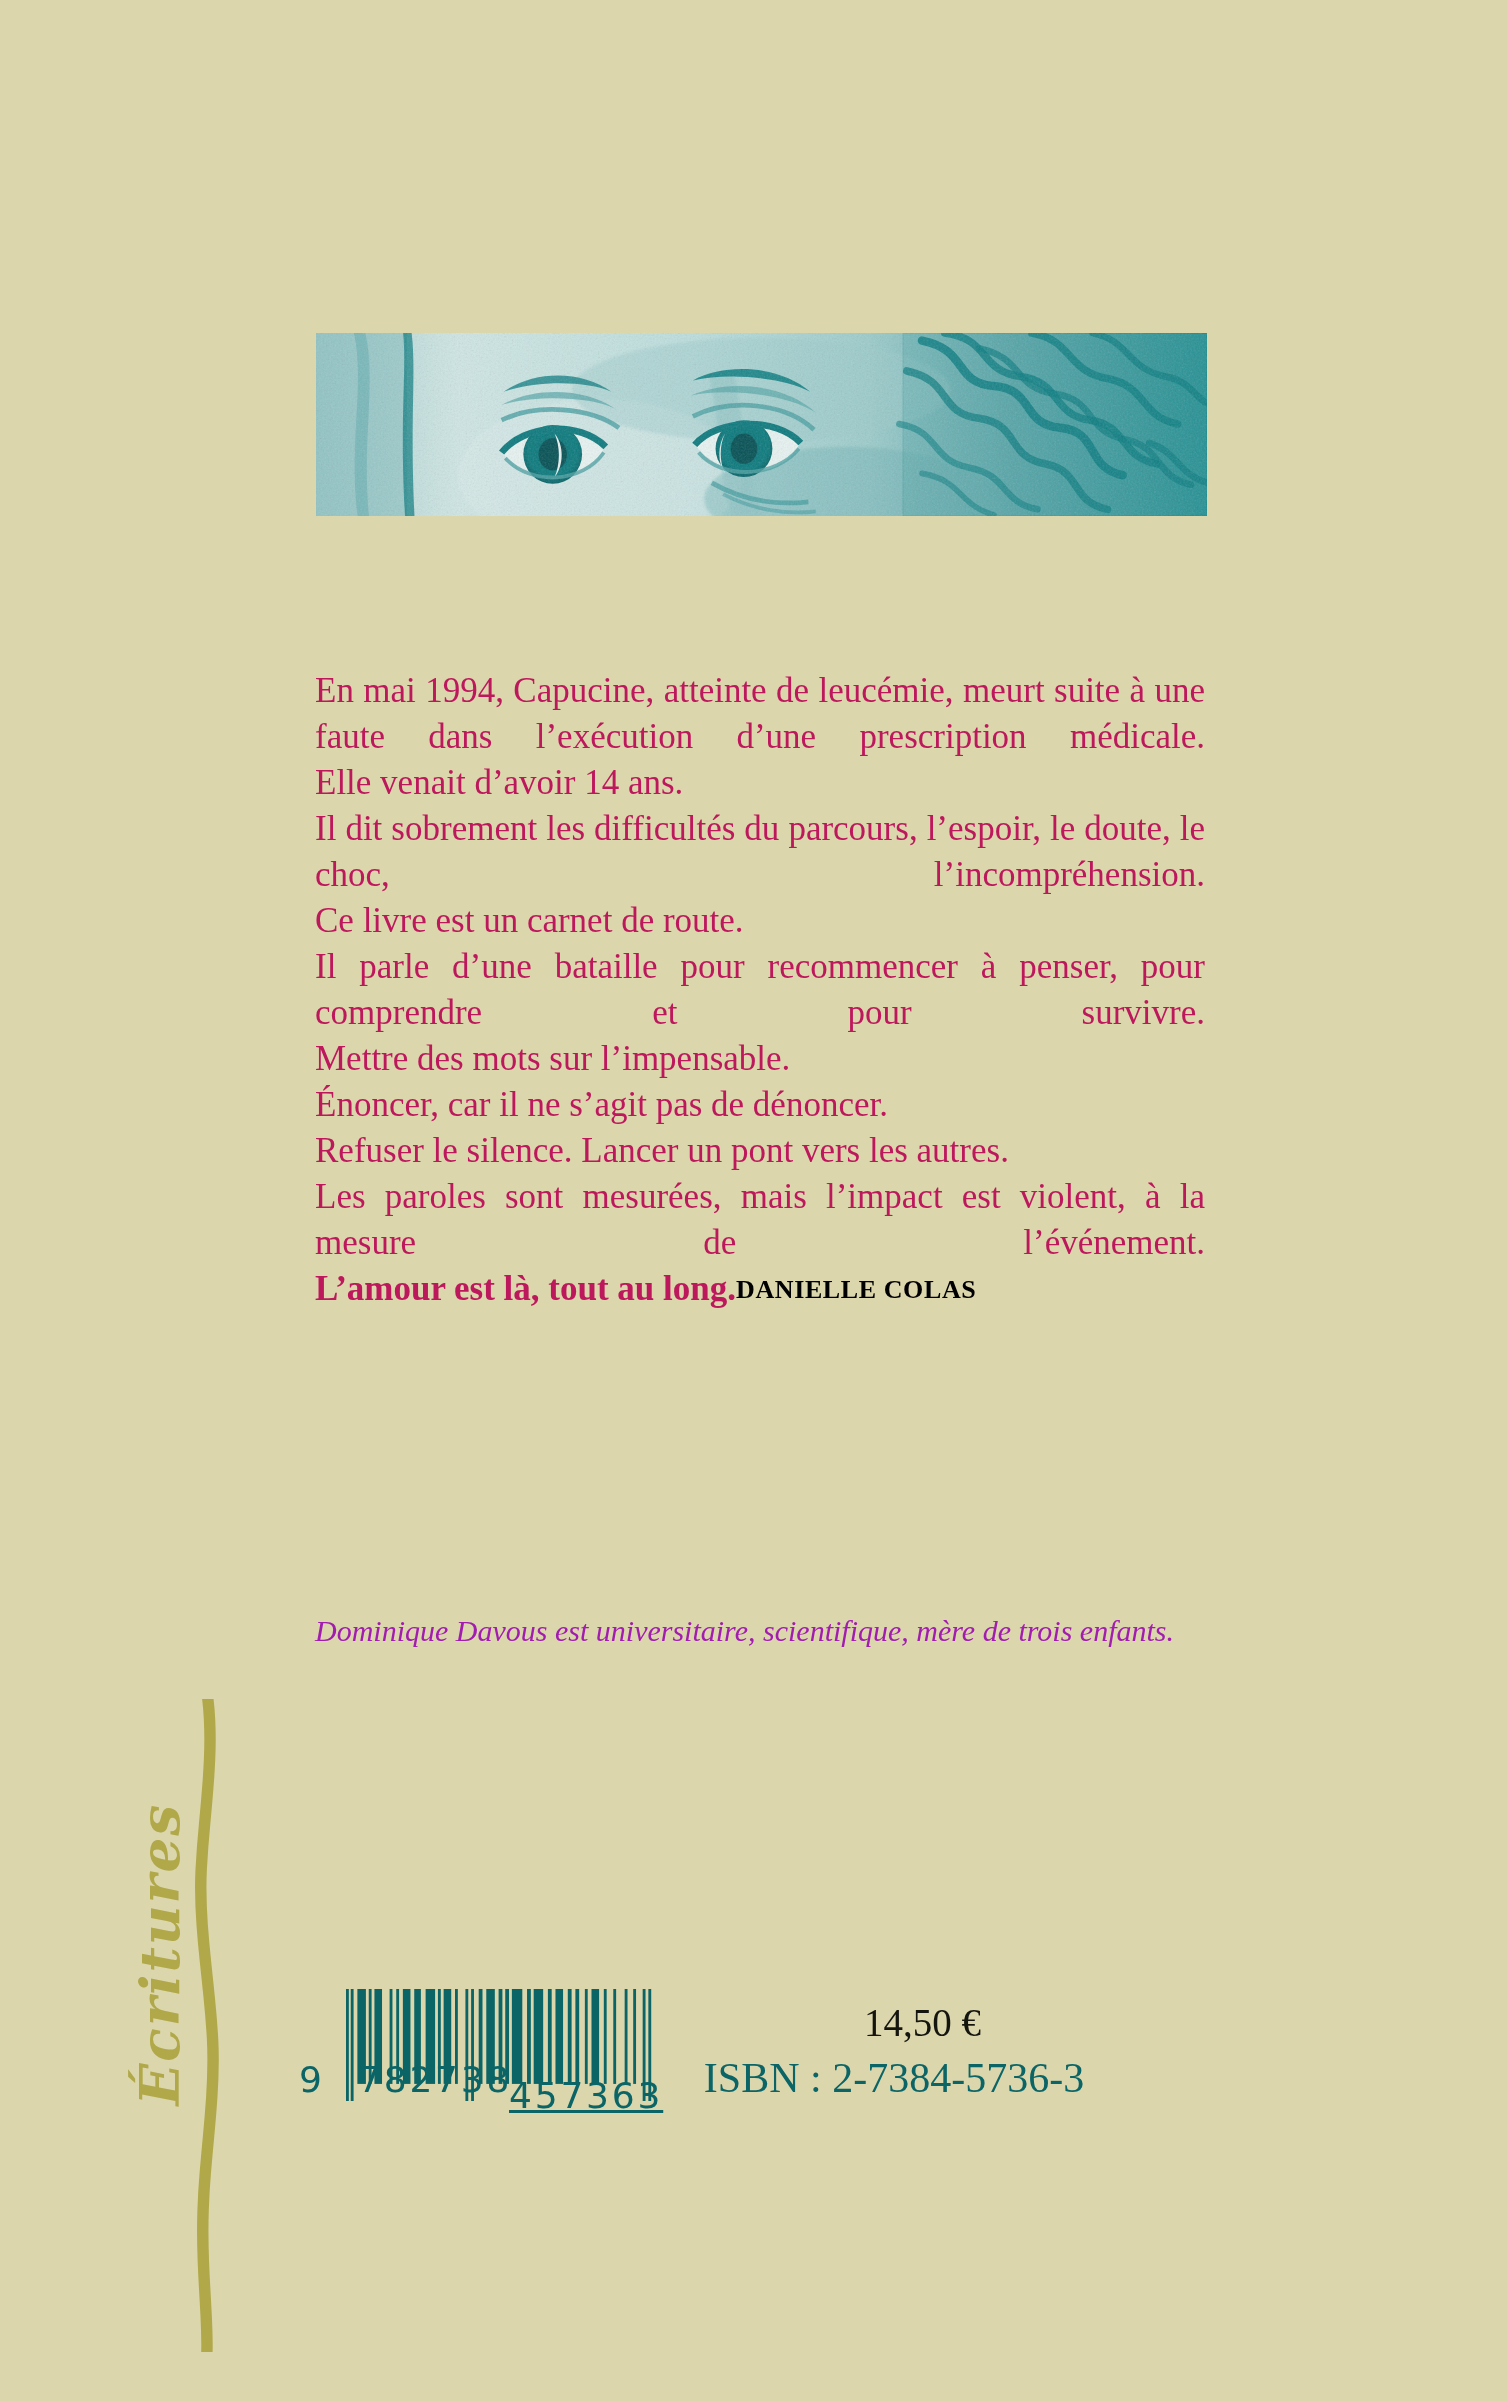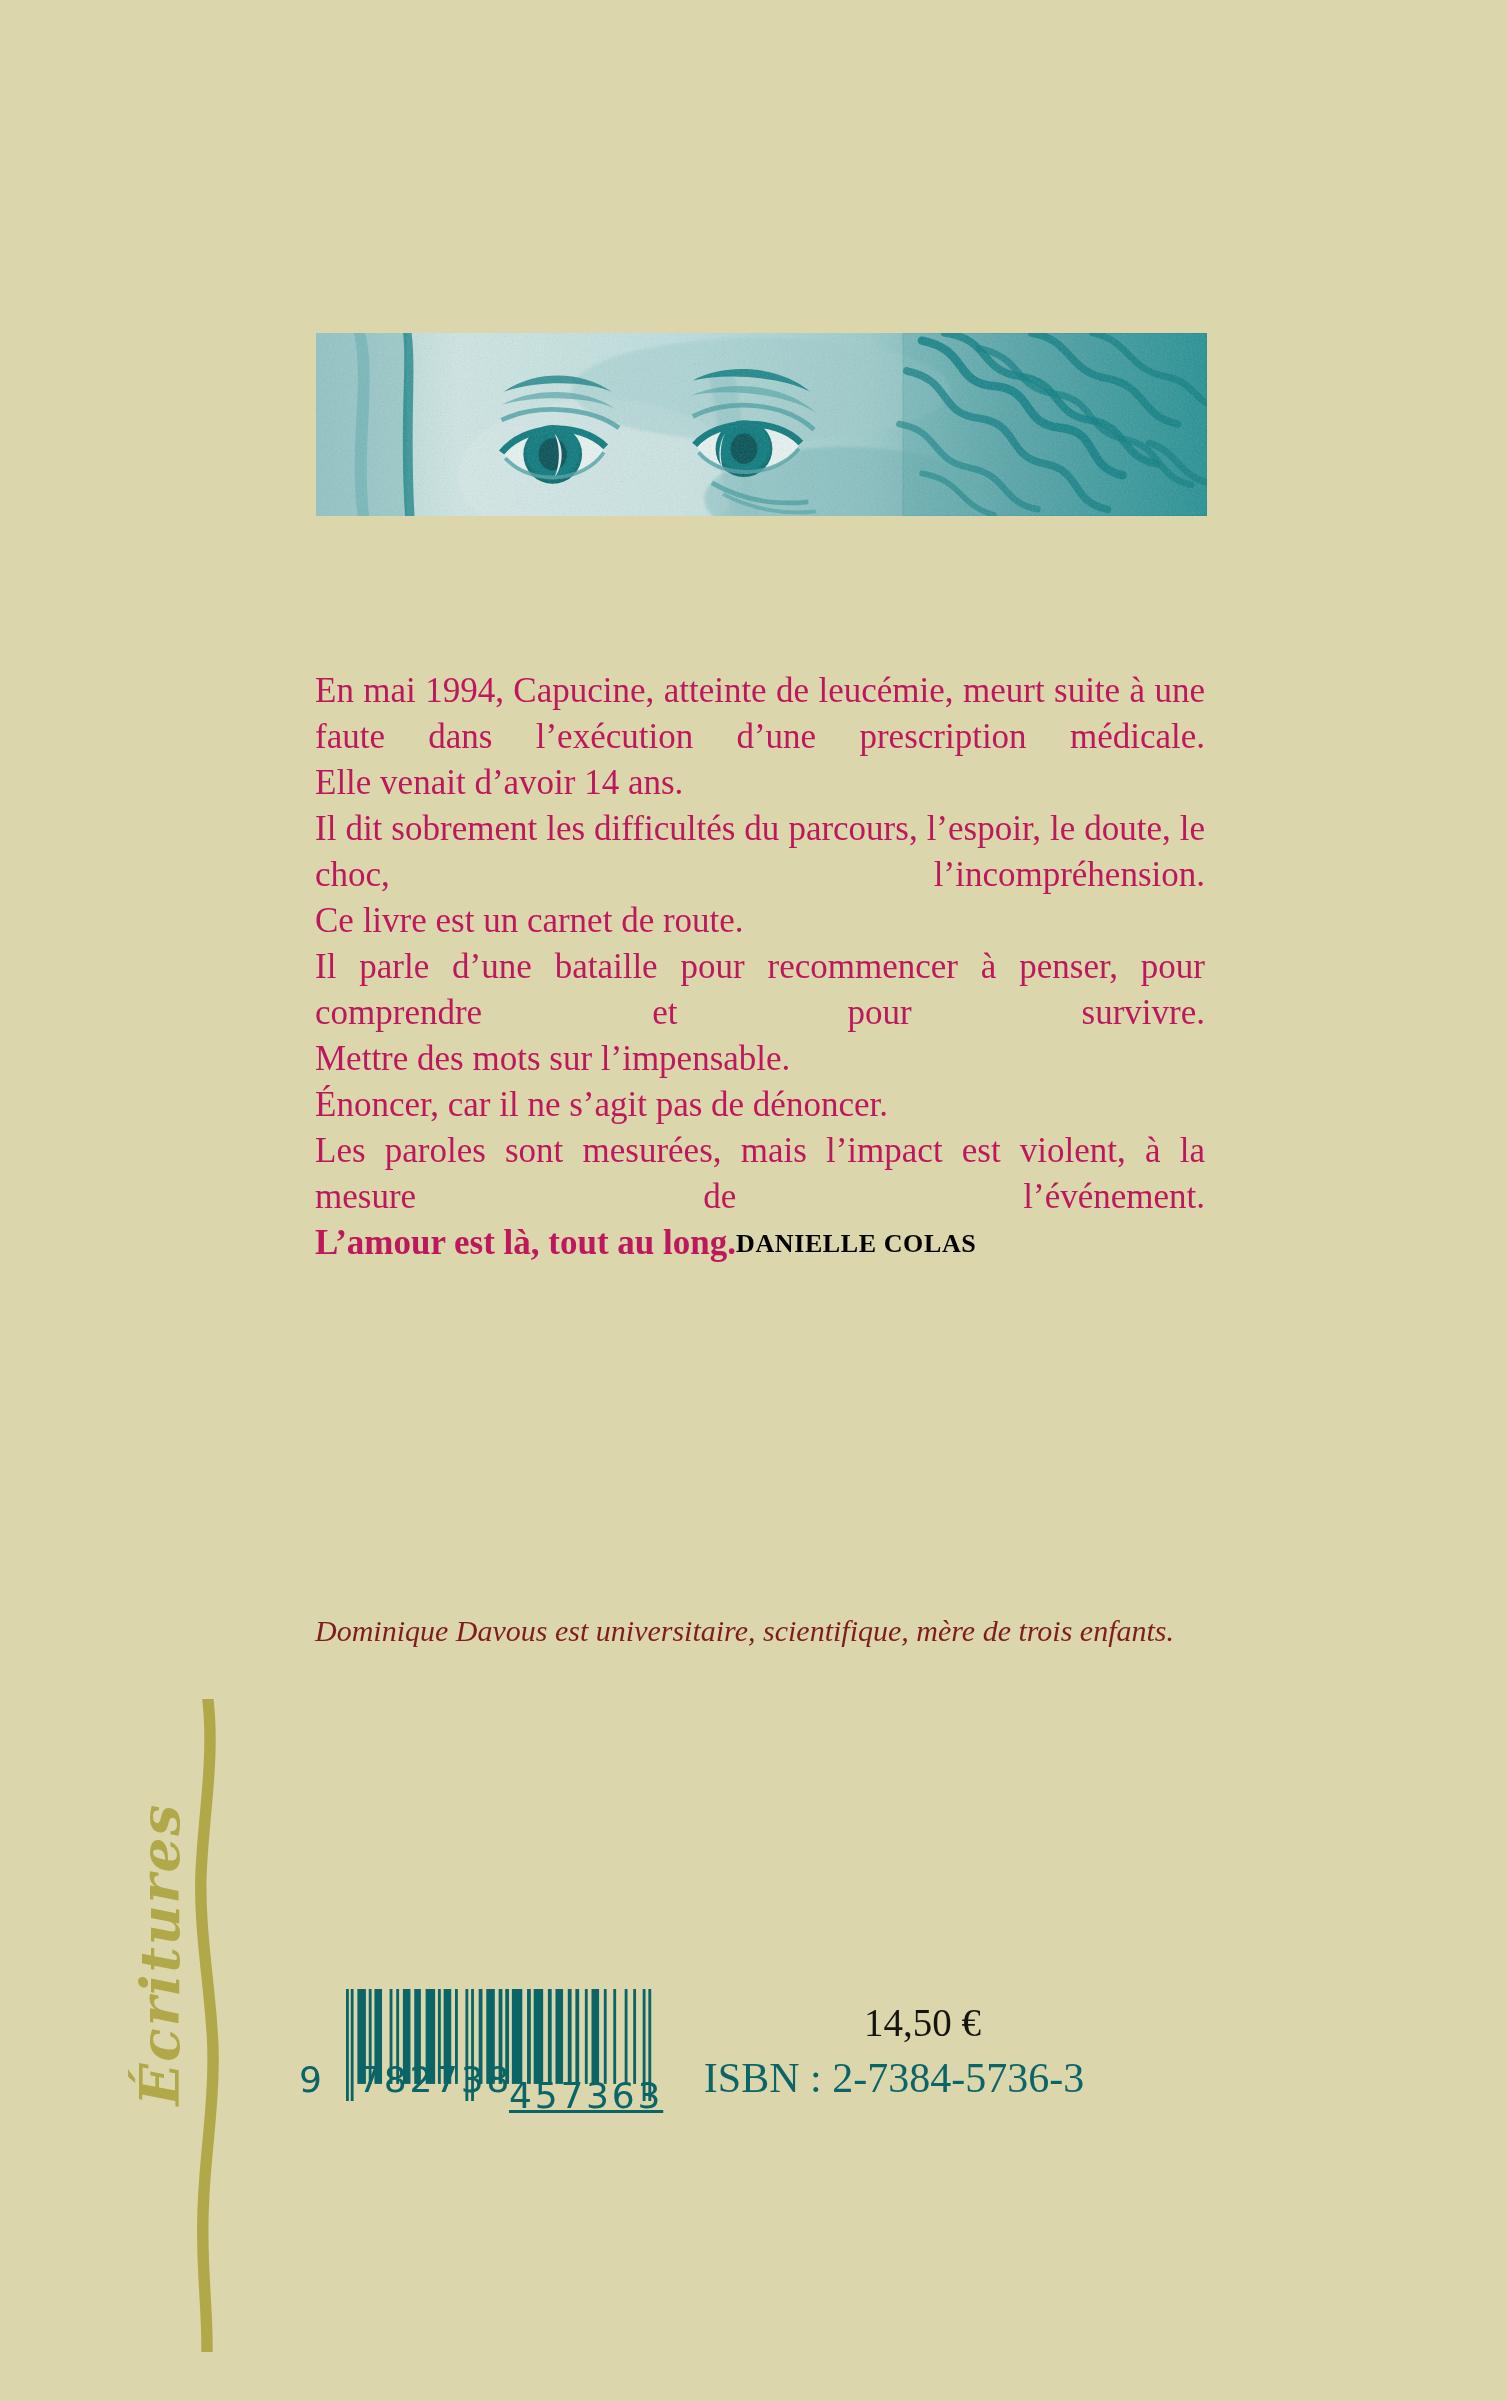--- a/index.html
+++ b/index.html
@@ -67,21 +67,21 @@
 
   
   #bio {
     position: absolute;
     left: 315px;
     top: 1609px;
     width: 890px;
     font-size: 30px;
     line-height: 44px;
     font-style: italic;
-    color: #7f1d1d;
+    color: #a21caf;
     text-align: justify;
     text-align-last: left;
   }
 
   
   #collection-mark {
     position: absolute;
     left: 74px;
     top: 1666px;
     width: 189px;
@@ -258,20 +258,21 @@
   </div>
 
   <div id="blurb">
     <div class="blurb-line justify-all">En mai 1994, Capucine, atteinte de leucémie, meurt suite à une faute dans l’exécution d’une prescription médicale.</div>
     <div class="blurb-line">Elle venait d’avoir 14 ans.</div>
     <div class="blurb-line justify-all">Il dit sobrement les difficultés du parcours, l’espoir, le doute, le choc, l’incompréhension.</div>
     <div class="blurb-line">Ce livre est un carnet de route.</div>
     <div class="blurb-line justify-all">Il parle d’une bataille pour recommencer à penser, pour comprendre et pour survivre.</div>
     <div class="blurb-line">Mettre des mots sur l’impensable.</div>
     <div class="blurb-line">Énoncer, car il ne s’agit pas de dénoncer.</div>
+    <div class="blurb-line">Refuser le silence. Lancer un pont vers les autres.</div>
     <div class="blurb-line justify-all">Les paroles sont mesurées, mais l’impact est violent, à la mesure de l’événement.</div>
     <div id="attribution-row">
       <span class="blurb-line">L’amour est là, tout au long.</span>
       <span id="attribution">DANIELLE COLAS</span>
     </div>
   </div>
 
   <div id="bio">Dominique Davous est universitaire, scientifique, mère de trois enfants.</div>
 
   <div id="collection-mark">

